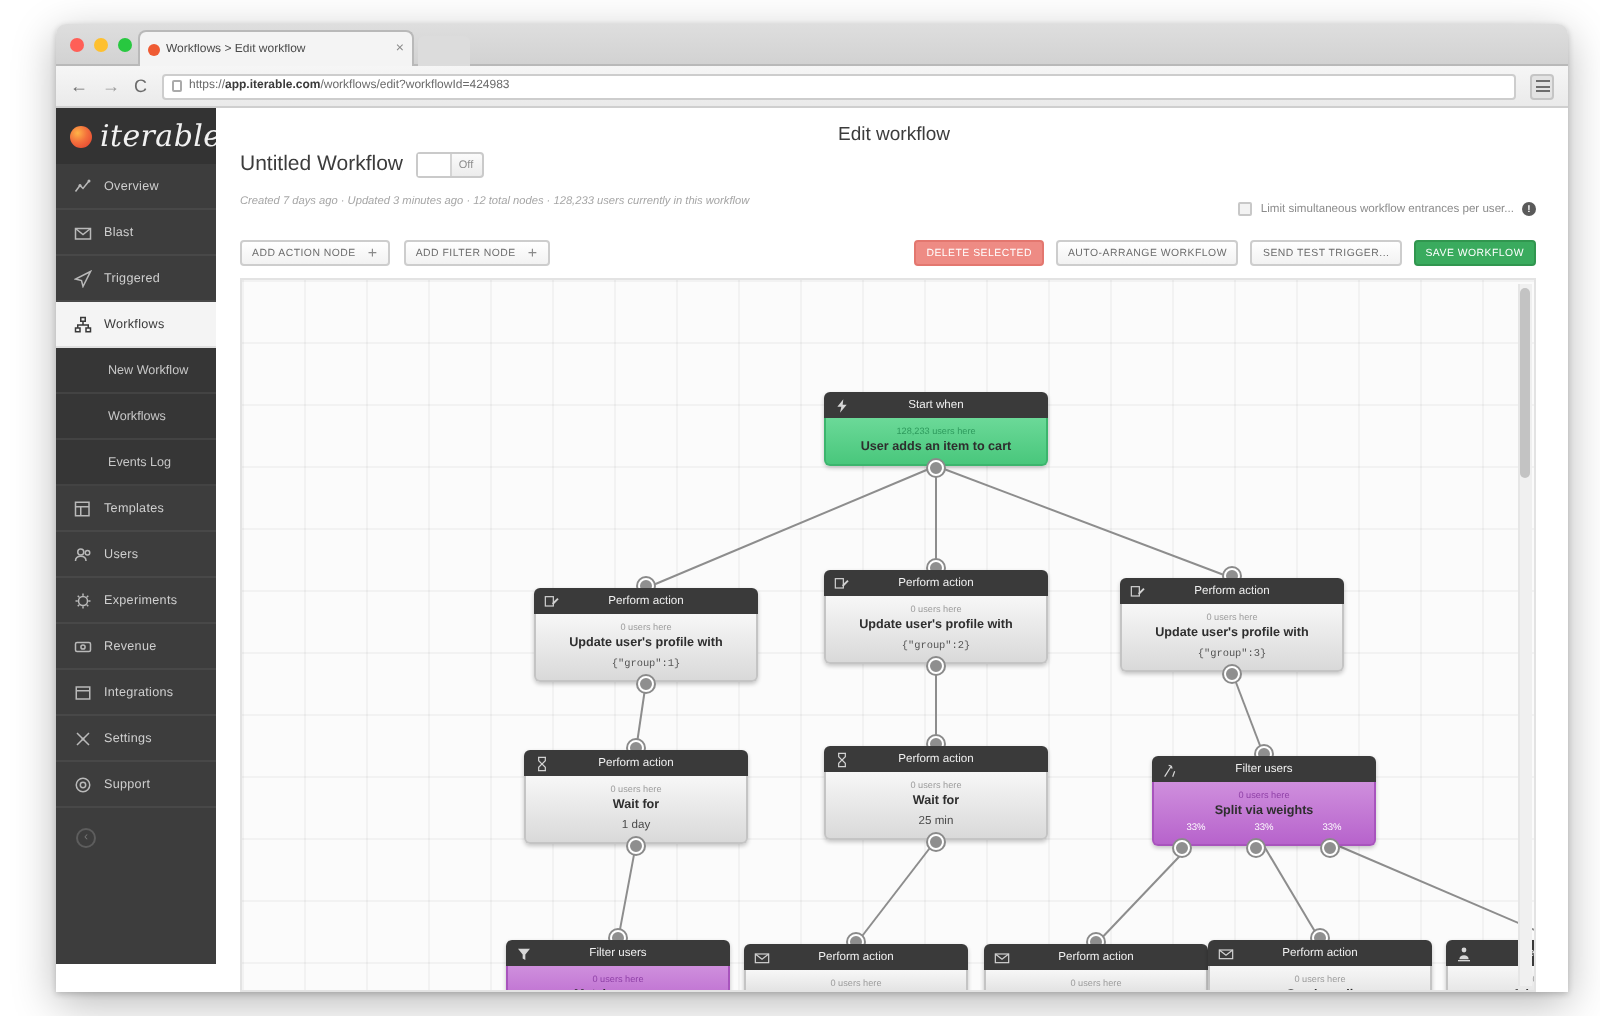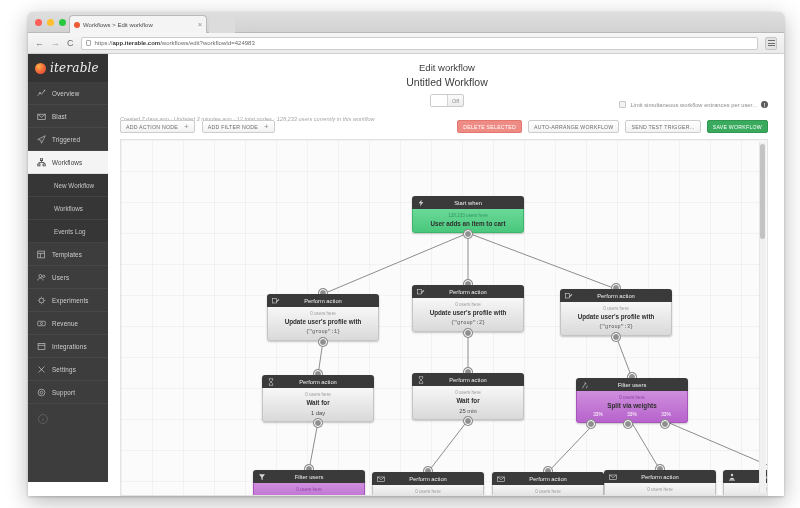--- a/index.html
+++ b/index.html
@@ -86,21 +86,21 @@
     height: 28px; display: flex; align-items: center; gap: 4px;
     padding-left: 7px; background: #333333;
   }
   .logo-mark {
     width: 11px; height: 11px; border-radius: 50%;
     background: radial-gradient(circle at 35% 32%, #ffb347 0%, #f36f3c 45%, #e03b2e 100%);
     flex: none;
   }
   .logo-text {
     font-family: "DejaVu Serif", serif;
-    font-style: italic; font-size: 12px; color: #f1f1f1; letter-spacing: .2px;
+    font-style: italic; font-size: 15px; color: #f1f1f1; letter-spacing: .2px;
   }
   .nav { flex: 1; overflow: hidden; }
   .nav-item {
     height: 23px; display: flex; align-items: center; gap: 6px;
     padding-left: 9px;
     border-bottom: 1px solid #484848;
     font-size: 6.3px; color: #cfcfcf; letter-spacing: .15px;
   }
   .nav-item .ico { width: 9px; height: 9px; flex: none; opacity: .85; }
   .nav-item.active { background: #f4f4f4; color: #3a3a3a; border-bottom-color: #e0e0e0; }
@@ -120,21 +120,21 @@
     border: 1px solid #5d5d5d; color: #777;
     font-size: 6px; display: flex; align-items: center; justify-content: center;
   }
 
   
   .content {
     flex: 1; position: relative; background: #ffffff; overflow: hidden;
     padding: 8px 10px 0 12px;
   }
   .page-title { font-size: 9.5px; color: #3c3c3c; margin-bottom: 3px; text-align: center; }
-  .title-row { display: flex; align-items: center; gap: 6px; flex-direction: column; }
+  .title-row { display: flex; gap: 6px; }
   .wf-name { font-size: 10.5px; color: #3c3c3c; }
   .toggle {
     width: 34px; height: 13px; border: 1px solid #cacaca; border-radius: 2px;
     background: linear-gradient(#fbfbfb,#ececec);
     display: flex; align-items: center;
   }
   .toggle-knob { width: 17px; height: 11px; background: #ffffff; border-right: 1px solid #d4d4d4; }
   .toggle-label { flex: 1; text-align: center; font-size: 5.5px; color: #8d8d8d; }
 
   .meta {

